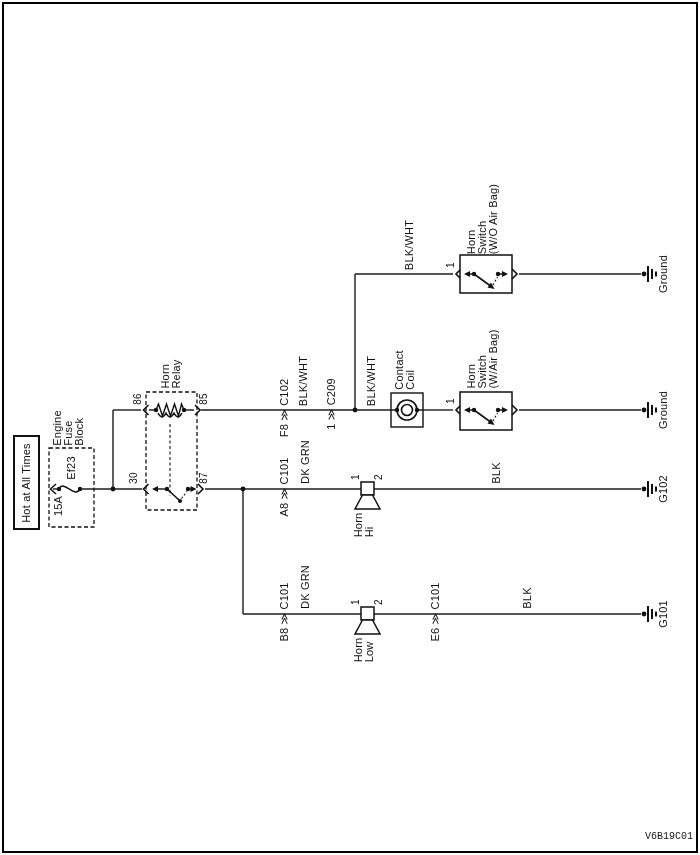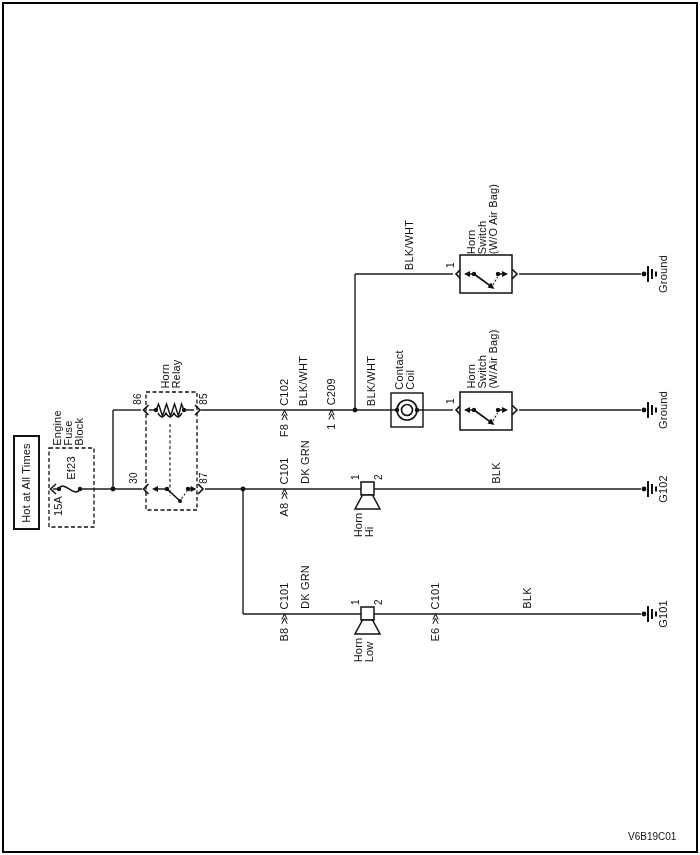--- a/index.html
+++ b/index.html
@@ -204,15 +204,15 @@
 <div class="vlabel vsmall" style="left:356px;top:602px;">1</div>
 <div class="vlabel vsmall" style="left:379px;top:602px;">2</div>
 <div class="vlabel" style="left:364px;top:650px;">Horn
 Low</div>
 
 <div class="vlabel" style="left:663px;top:274px;">Ground</div>
 <div class="vlabel" style="left:663px;top:410px;">Ground</div>
 <div class="vlabel" style="left:663px;top:489px;">G102</div>
 <div class="vlabel" style="left:663px;top:614px;">G101</div>
 
-<div class="hlabel" style="left:628px;top:831px;">V6B19C01</div>
+<div class="hlabel" style="left:645px;top:831px;font-family:Liberation Mono, monospace;">V6B19C01</div>
 
 </div>
 
 </body></html>

